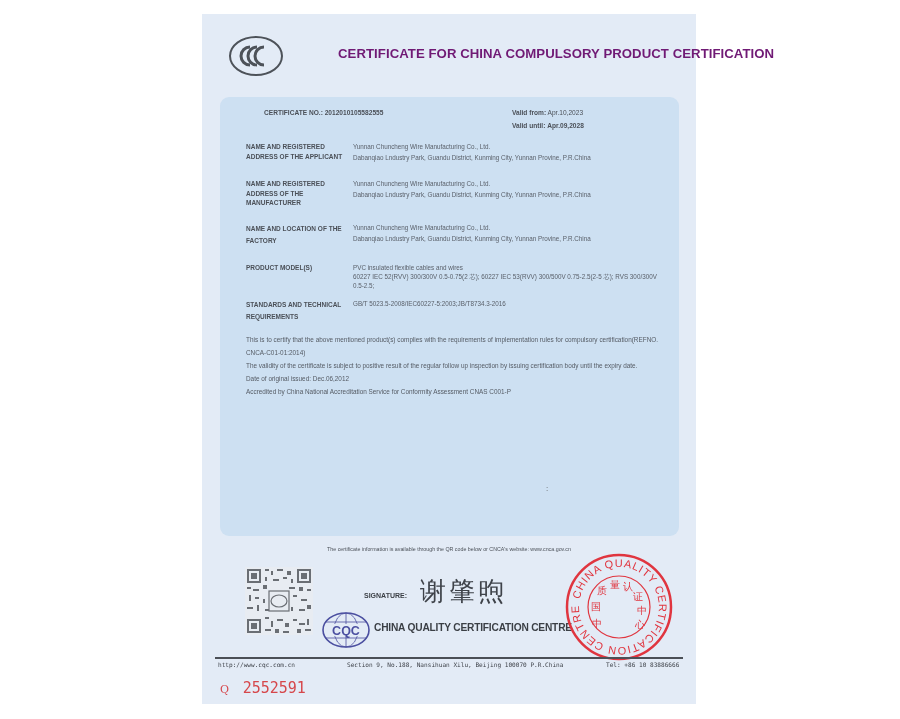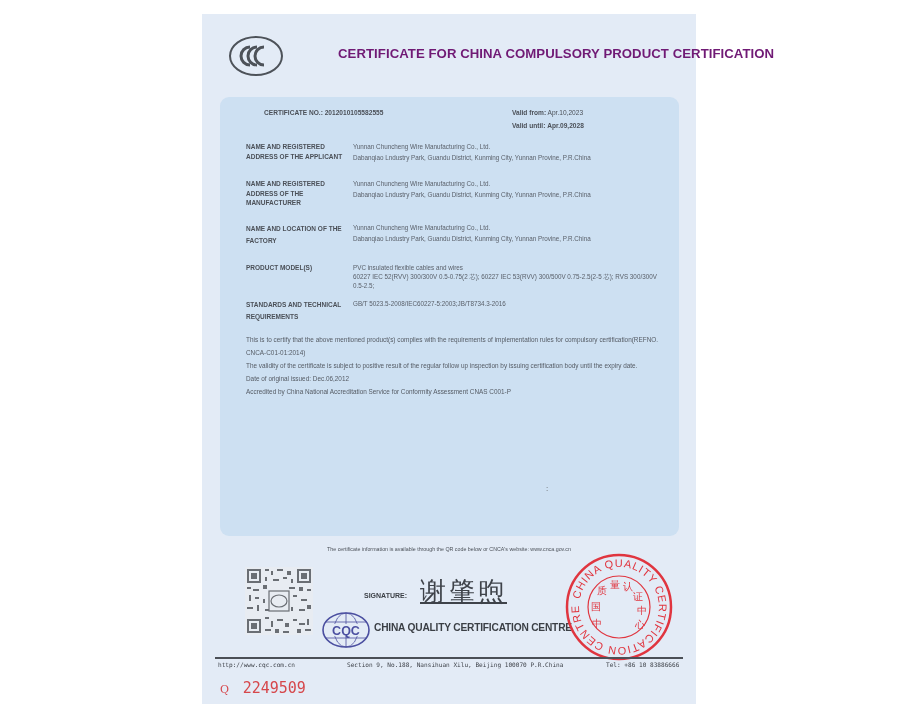--- a/index.html
+++ b/index.html
@@ -33,21 +33,21 @@
   .valid.until { top: 25px; }
   .row { position: absolute; left: 26px; width: 420px; }
   .row .lbl { position: absolute; left: 0; top: 0; width: 100px; font-size: 6.5px; font-weight: bold; color: #4b5058; line-height: 9.6px; }
   .row .val { position: absolute; left: 107px; top: 0; width: 310px; font-size: 6.3px; color: #5a606a; line-height: 10.5px; }
   .statement { position: absolute; left: 26px; top: 236px; width: 412px; font-size: 6.4px; color: #555b64; line-height: 13.1px; }
   .statement p { margin: 0; text-align: justify; }
   .mark { position: absolute; left: 326px; top: 387px; font-size: 8px; color: #555; }
   .info-line { position: absolute; left: 0; width: 494px; top: 532px; text-align: center; font-size: 5.3px; color: #4b5058; }
   .qr { position: absolute; left: 43px; top: 553px; width: 68px; height: 68px; }
   .sig-label { position: absolute; left: 162px; top: 578px; font-size: 7px; font-weight: bold; color: #3b3f45; }
-  .sig { position: absolute; left: 218px; top: 560px; font-size: 26px; color: #3f434a; font-family: "DejaVu Serif", serif; letter-spacing: 3px; text-decoration: underline; }
+  .sig { position: absolute; left: 218px; top: 560px; font-size: 26px; color: #3f434a; font-family: "DejaVu Serif", serif; letter-spacing: 3px; }
   .cqc-logo { position: absolute; left: 119px; top: 597px; width: 50px; height: 38px; text-align: center; }
   .cqc-name { position: absolute; left: 172px; top: 608px; font-size: 10.2px; font-weight: bold; color: #3b3f45; white-space: nowrap; letter-spacing: -0.2px; }
   .seal { position: absolute; left: 362px; top: 538px; width: 110px; height: 110px; }
   .footer-rule { position: absolute; left: 13px; width: 468px; top: 643px; height: 1.5px; background: #4b4f56; }
   .footer { position: absolute; top: 647px; font-family: "DejaVu Sans Mono", "Liberation Mono", monospace; font-size: 6.1px; color: #3f434a; white-space: nowrap; }
   .footer.web { left: 16px; }
   .footer.addr { left: 145px; }
   .footer.tel { left: 404px; }
   .serial { position: absolute; left: 18px; top: 664px; color: #d6474b; font-family: "DejaVu Sans Mono", monospace; white-space: nowrap; }
   .serial .q { font-size: 11px; font-family: "DejaVu Serif", serif; margin-right: 4px; }
@@ -229,15 +229,15 @@
     </svg>
   </div>
 
   <div class="footer-rule"></div>
   <div class="footer web">http://www.cqc.com.cn</div>
   <div class="footer addr">Section 9, No.188, Nansihuan Xilu, Beijing 100070 P.R.China</div>
   <div class="footer tel">Tel: +86 10 83886666</div>
 
   <div class="serial">
     <span class="q">Q</span>
-    <span class="num">2249509</span>
+    <span class="num">2552591</span>
   </div>
 </div>
 
 </body></html>

